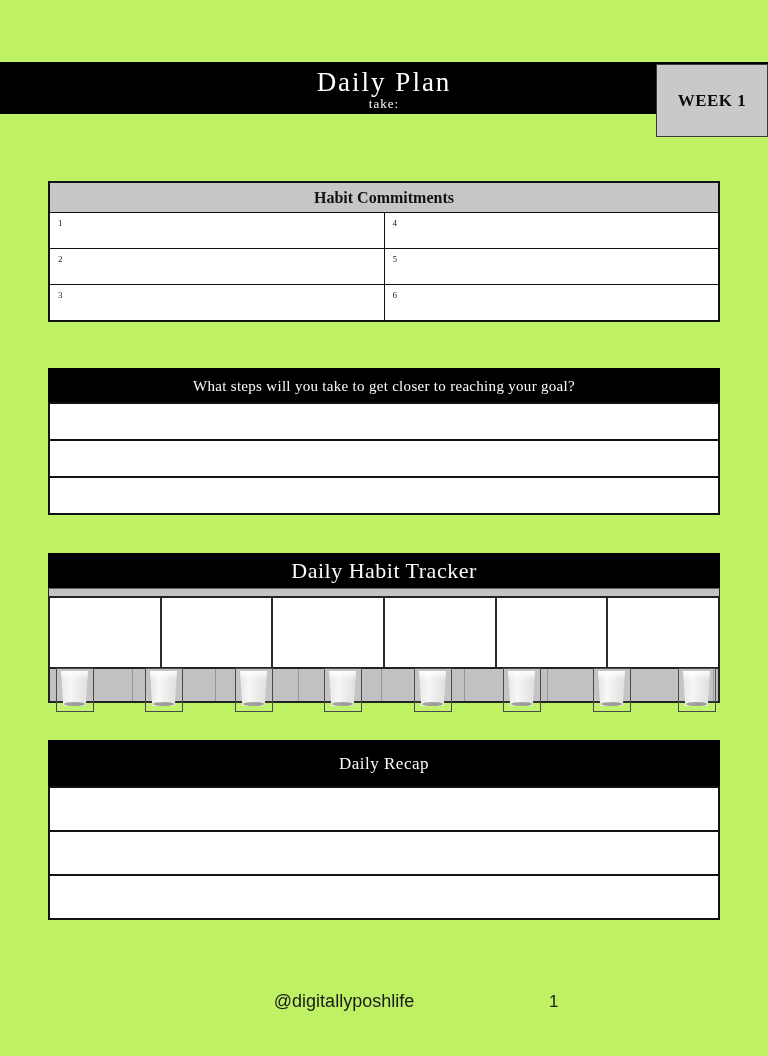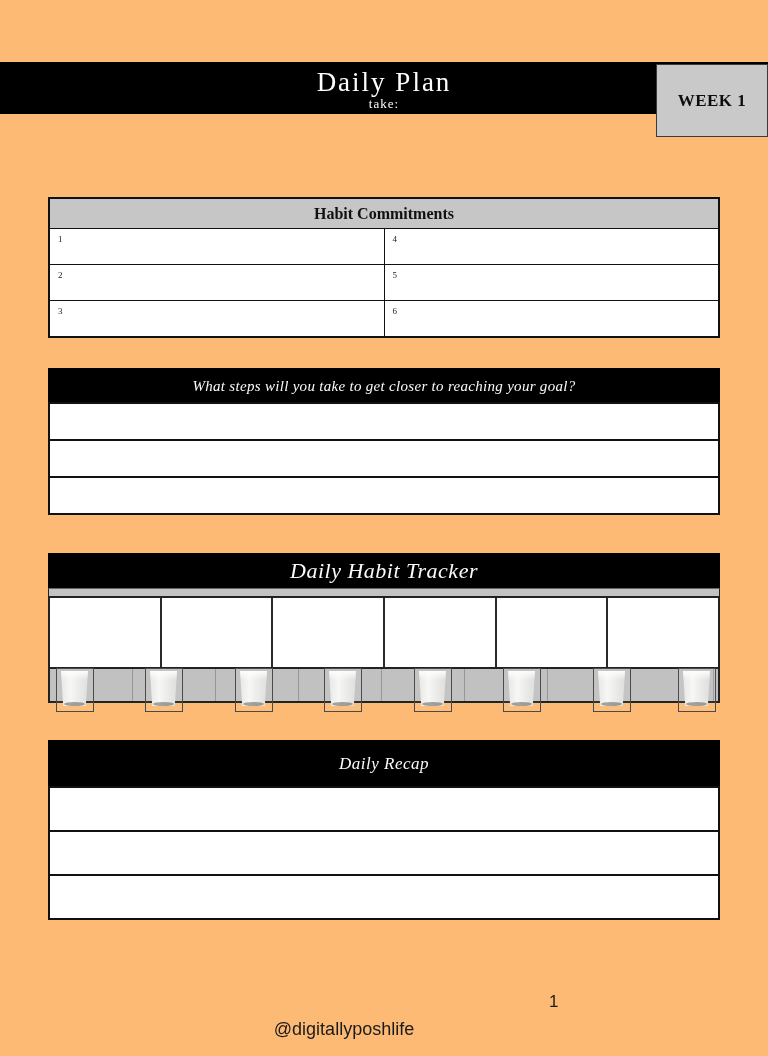--- a/index.html
+++ b/index.html
@@ -1,17 +1,17 @@
 <!DOCTYPE html>
 <html><head>
 <meta charset="utf-8">
 <style>
   html,body{margin:0;padding:0;background:#e9e9e9;}
   .page{
-    position:relative;width:768px;height:1056px;background:#fdba74;
+    position:relative;width:768px;height:1056px;background:#bef264;
     margin:0 auto;overflow:hidden;
     font-family:"Liberation Serif", serif;color:#111;
   }
   
   .topbar{
     position:absolute;left:0;top:62px;width:768px;height:52px;
     background:#000;color:#fdfdfd;text-align:center;
   }
   .topbar-title{
     padding-top:5px;font-size:27px;letter-spacing:2px;line-height:30px;
@@ -19,38 +19,38 @@
   .topbar-date{
     font-size:13px;letter-spacing:1px;line-height:14px;
   }
   .week-box{
     position:absolute;left:656px;top:64px;width:110px;height:71px;
     background:#c9c9c9;border:1px solid #3a3a3a;
     display:flex;align-items:center;justify-content:center;
     font-size:17px;font-weight:bold;letter-spacing:.5px;color:#0d0d0d;
   }
   
-  .habit{position:absolute;left:48px;top:197px;width:672px;}
+  .habit{position:absolute;left:48px;top:181px;width:672px;}
   .habit-header{
     box-sizing:border-box;height:32px;background:#c6c6c6;
     border:2px solid #111;border-bottom:1px solid #111;
     text-align:center;font-weight:bold;font-size:16px;line-height:29px;
   }
   .habit-grid{
     display:grid;grid-template-columns:1fr 1fr;grid-auto-rows:35px;
     gap:1px;background:#111;border:2px solid #111;border-top:none;
   }
   .hcell{background:#fff;}
   .hcell .num{
     display:block;padding:5px 0 0 8px;font-size:9px;color:#222;line-height:10px;
   }
   
   .black-head{
     box-sizing:border-box;background:#000;color:#fbfbfb;text-align:center;
-    display:flex;align-items:center;justify-content:center;font-style:italic;
+    display:flex;align-items:center;justify-content:center;
   }
   
   .steps{position:absolute;left:48px;top:368px;width:672px;}
   .steps-header{height:36px;font-size:15px;letter-spacing:.3px;}
   .line-row{
     box-sizing:border-box;background:#fff;border:2px solid #111;margin-top:-2px;
   }
   .steps .line-row{height:39px;}
   .steps .line-row:first-of-type{margin-top:0;}
   
@@ -98,21 +98,21 @@
     background:rgba(60,60,60,.45);border-radius:50%;
   }
   
   .recap{position:absolute;left:48px;top:740px;width:672px;}
   .recap-header{height:48px;font-size:17px;letter-spacing:.5px;}
   .recap .line-row{height:46px;}
   .recap .line-row:first-of-type{margin-top:0;}
   
   .footer-handle{
     position:absolute;left:48px;top:991px;width:592px;text-align:center;
-    font-family:"Liberation Sans", sans-serif;font-size:18px;color:#1b1b1b;margin-top:28px;
+    font-family:"Liberation Sans", sans-serif;font-size:18px;color:#1b1b1b;
   }
   .footer-page{
     position:absolute;left:549px;top:992px;
     font-family:"Liberation Sans", sans-serif;font-size:17px;color:#1b1b1b;
   }
 </style>
 </head>
 <body>
 
 <div class="page">

